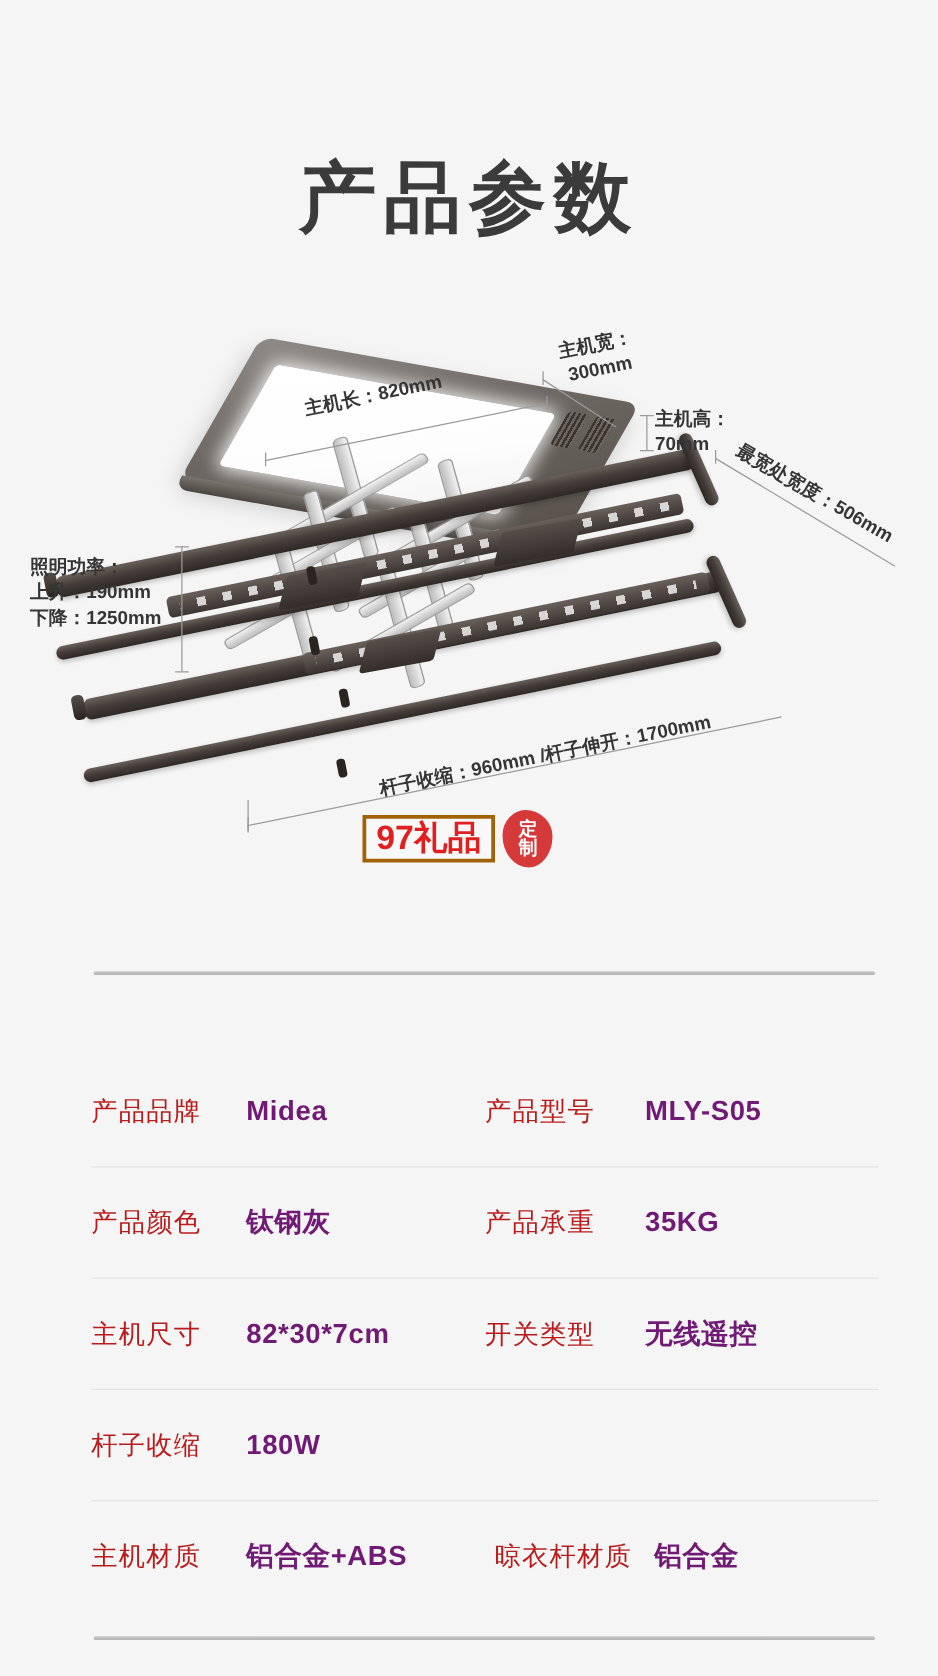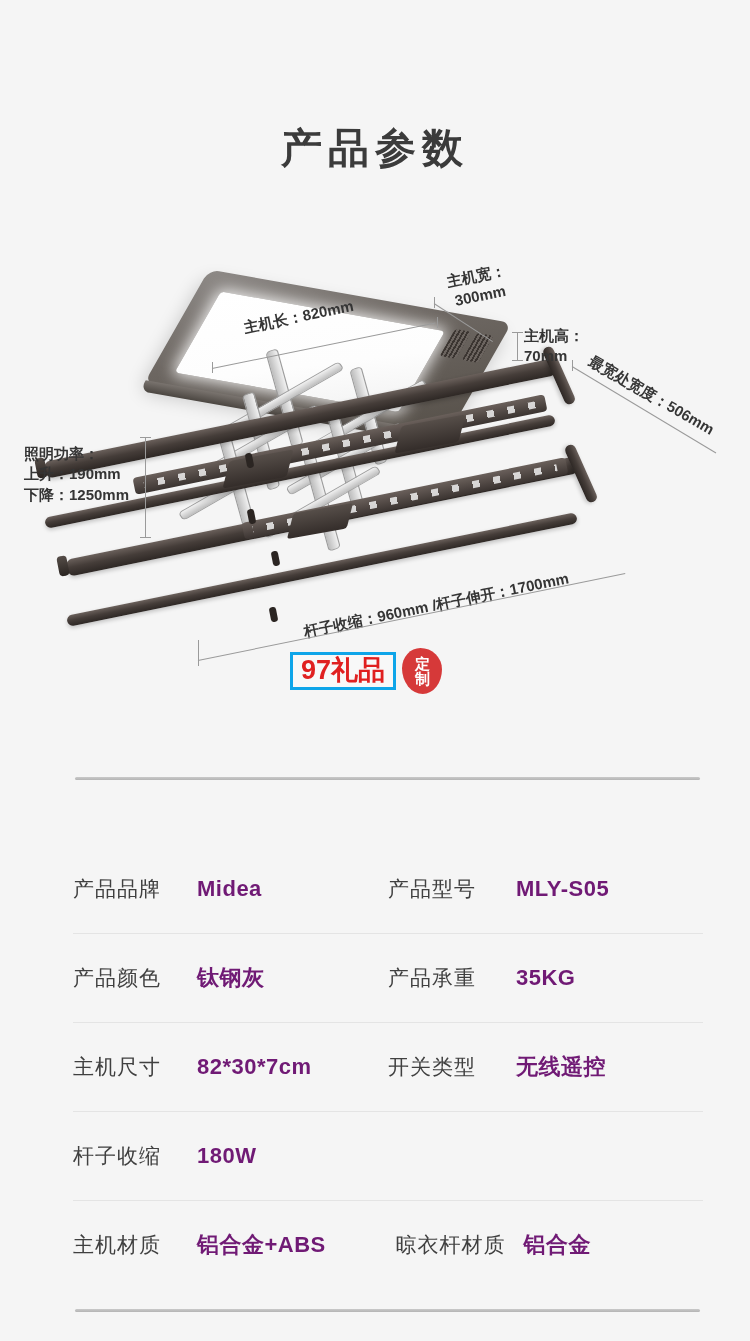--- a/index.html
+++ b/index.html
@@ -17,21 +17,21 @@
     -webkit-font-smoothing: antialiased;
   }
 
   
   .page-title {
     position: absolute;
     top: 128px;
     left: 0;
     width: 750px;
     text-align: center;
-    font-size: 41px;
+    font-size: 62px;
     font-weight: bold;
     letter-spacing: 6px;
     color: #3b3b3b;
     line-height: 1;
   }
 
   
   .hero {
     position: absolute;
     top: 240px;
@@ -168,21 +168,21 @@
   
   .watermark {
     position: absolute;
     left: 290px;
     top: 648px;
     display: flex;
     align-items: center;
     gap: 6px;
   }
   .wm-box {
-    border: 3px solid #0ea5e9;
+    border: 3px solid #a16207;
     color: #e02020;
     font-size: 27px;
     font-weight: bold;
     padding: 1px 8px 3px 8px;
     letter-spacing: 0px;
     line-height: 1.05;
     background: rgba(255,255,255,0.35);
   }
   .wm-seal {
     width: 40px;
@@ -226,21 +226,21 @@
     border-bottom: 1px solid #e4e4e4;
   }
   .spec-row.last { border-bottom: none; gap: 15px; }
   .cell {
     display: flex;
     align-items: baseline;
     width: 50%;
   }
   .cell .k {
     font-size: 21px;
-    color: #404040;
+    color: #b91c1c;
     width: 124px;
     flex: none;
     letter-spacing: 1px;
   }
   .cell .v {
     font-size: 22px;
     font-weight: bold;
     color: #701a75;
     letter-spacing: .5px;
   }

